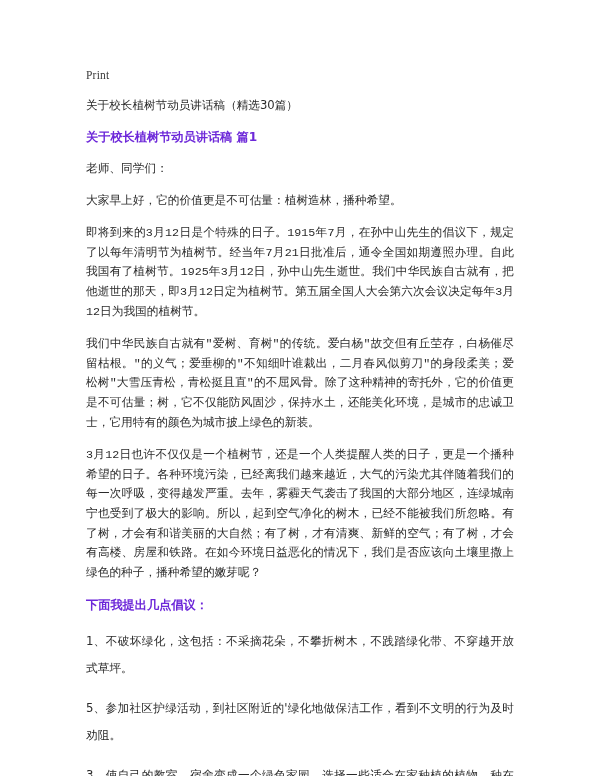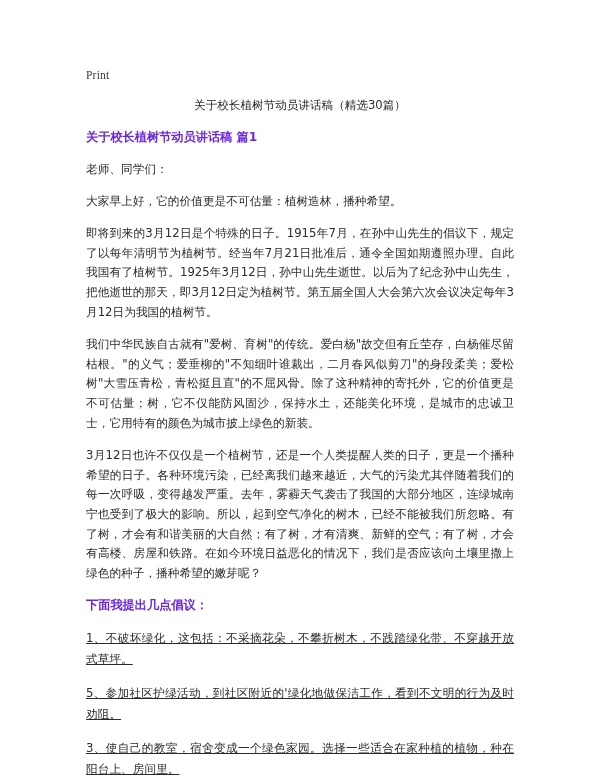--- a/index.html
+++ b/index.html
@@ -46,70 +46,69 @@
     line-height: 24px;
     margin: 0 0 18px 0;
     color: #1a1a1a;
     letter-spacing: 0.3px;
   }
   .subtitle {
     font-size: 11.6px;
     line-height: 18px;
     margin: 0 0 14px 0;
     color: #2b2b2b;
-    text-align: center;
   }
   .section-heading {
     font-size: 12.2px;
     font-weight: bold;
     line-height: 18px;
     margin: 0 0 14px 0;
     color: #6d28d9;
   }
   .para {
     font-size: 11.7px;
     line-height: 19.6px;
     margin: 0 0 13px 0;
     color: #2b2b2b;
     text-align: justify;
     text-justify: inter-ideograph;
     word-break: break-all;
+    font-family: Liberation Mono, monospace;
   }
   .para.tight {
     margin-bottom: 12px;
   }
   .list-item {
     font-size: 11.7px;
-    line-height: 21px;
+    line-height: 27px;
     margin: 0 0 13px 0;
     color: #2b2b2b;
     text-align: justify;
     text-justify: inter-ideograph;
     word-break: break-all;
-    text-decoration: underline;
   }
 </style>
 </head>
 <body>
 
 <div class="page">
 
   <a class="print-link" href="#">Print</a>
 
   <div class="content">
 
 
     <p class="subtitle">关于校长植树节动员讲话稿（精选30篇）</p>
 
     <h2 class="section-heading">关于校长植树节动员讲话稿 篇1</h2>
 
     <p class="para tight">老师、同学们：</p>
 
     <p class="para">大家早上好，它的价值更是不可估量：植树造林，播种希望。</p>
-    <p class="para">即将到来的3月12日是个特殊的日子。1915年7月，在孙中山先生的倡议下，规定了以每年清明节为植树节。经当年7月21日批准后，通令全国如期遵照办理。自此我国有了植树节。1925年3月12日，孙中山先生逝世。以后为了纪念孙中山先生，把他逝世的那天，即3月12日定为植树节。第五届全国人大会第六次会议决定每年3月12日为我国的植树节。</p>
+    <p class="para">即将到来的3月12日是个特殊的日子。1915年7月，在孙中山先生的倡议下，规定了以每年清明节为植树节。经当年7月21日批准后，通令全国如期遵照办理。自此我国有了植树节。1925年3月12日，孙中山先生逝世。我们中华民族自古就有，把他逝世的那天，即3月12日定为植树节。第五届全国人大会第六次会议决定每年3月12日为我国的植树节。</p>
     <p class="para">我们中华民族自古就有"爱树、育树"的传统。爱白杨"故交但有丘茔存，白杨催尽留枯根。"的义气；爱垂柳的"不知细叶谁裁出，二月春风似剪刀"的身段柔美；爱松树"大雪压青松，青松挺且直"的不屈风骨。除了这种精神的寄托外，它的价值更是不可估量；树，它不仅能防风固沙，保持水土，还能美化环境，是城市的忠诚卫士，它用特有的颜色为城市披上绿色的新装。</p>
     <p class="para">3月12日也许不仅仅是一个植树节，还是一个人类提醒人类的日子，更是一个播种希望的日子。各种环境污染，已经离我们越来越近，大气的污染尤其伴随着我们的每一次呼吸，变得越发严重。去年，雾霾天气袭击了我国的大部分地区，连绿城南宁也受到了极大的影响。所以，起到空气净化的树木，已经不能被我们所忽略。有了树，才会有和谐美丽的大自然；有了树，才有清爽、新鲜的空气；有了树，才会有高楼、房屋和铁路。在如今环境日益恶化的情况下，我们是否应该向土壤里撒上绿色的种子，播种希望的嫩芽呢？</p>
 
     <h3 class="section-heading">下面我提出几点倡议：</h3>
 
     <p class="list-item">1、不破坏绿化，这包括：不采摘花朵，不攀折树木，不践踏绿化带、不穿越开放式草坪。</p>
     <p class="list-item">5、参加社区护绿活动，到社区附近的'绿化地做保洁工作，看到不文明的行为及时劝阻。</p>
     <p class="list-item">3、使自己的教室，宿舍变成一个绿色家园。选择一些适合在家种植的植物，种在阳台上、房间里。</p>
 
   </div>

